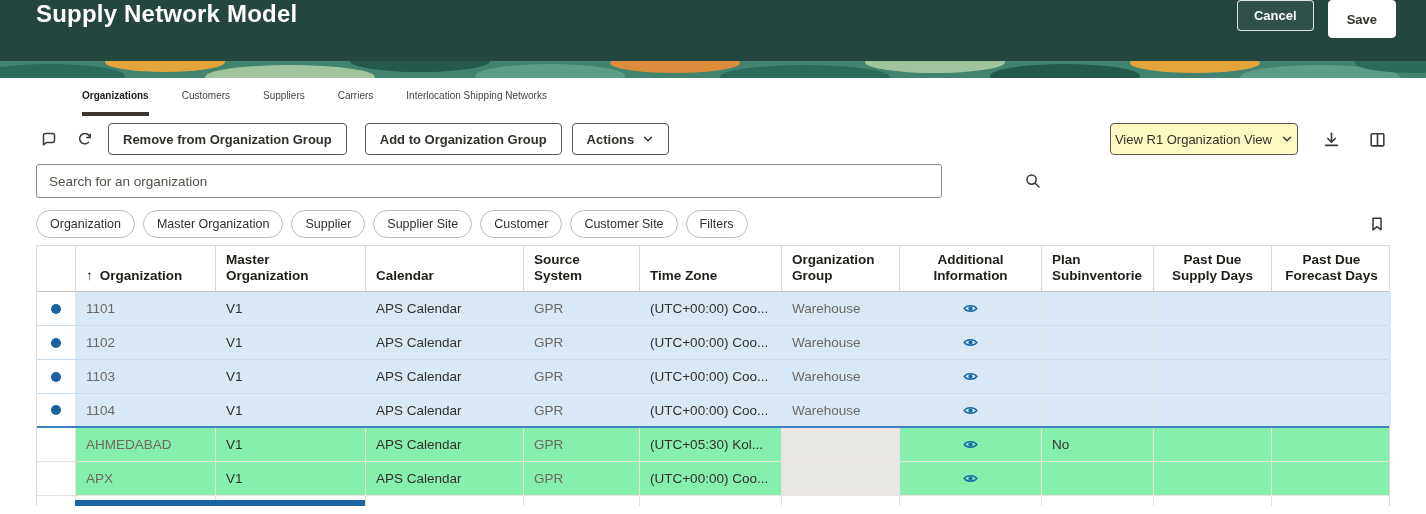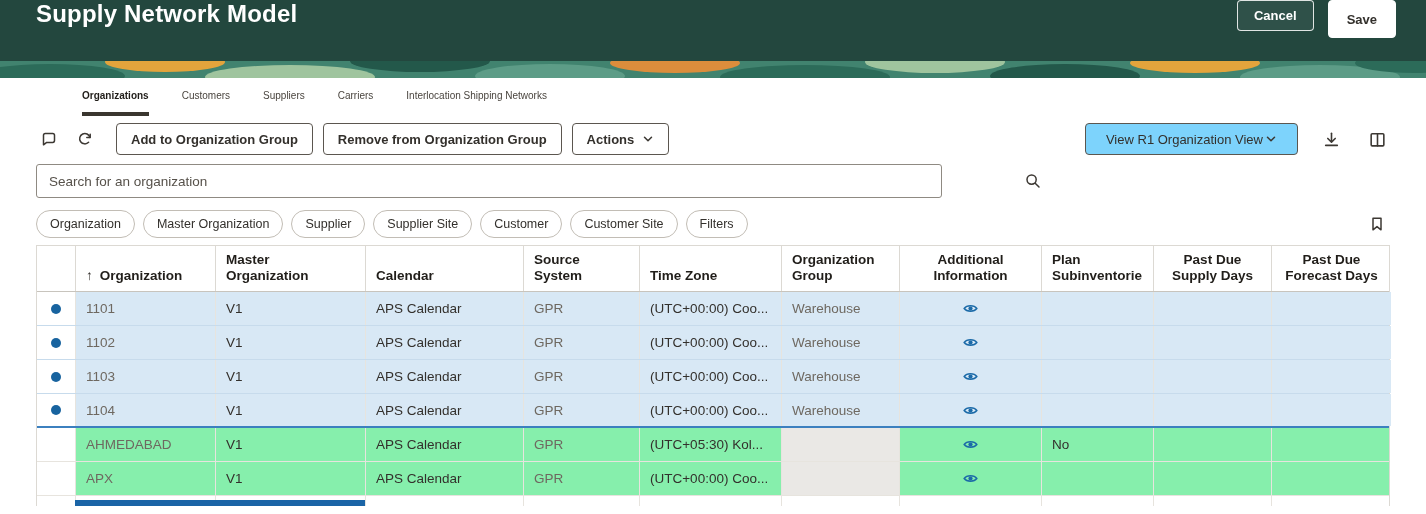--- a/index.html
+++ b/index.html
@@ -27,23 +27,23 @@
 
   
   .toolbar{display:flex;align-items:center;margin:6px 36px 0;height:34px;gap:10px}
   .icon-btn{width:26px;height:26px;display:flex;align-items:center;justify-content:center;
     background:none;border:none;cursor:pointer;padding:0}
   .btn{background:#fff;border:1px solid #5b564f;border-radius:4px;height:32px;padding:0 14px;
     font-weight:bold;font-size:13px;font-family:inherit;color:#33302c;display:flex;
     align-items:center;gap:8px;cursor:pointer;white-space:nowrap}
   .btn.first{margin-left:8px}
   .toolbar-right{margin-left:auto;display:flex;align-items:center;gap:20px}
-  .view-select{background:#7dd3fc;border:1px solid #5b564f;border-radius:4px;height:32px;
-    padding:0 20px;font-size:13px;font-family:inherit;color:#33302c;display:flex;
-    align-items:center;gap:2px;cursor:pointer;white-space:nowrap}
+  .view-select{background:#fef9c3;border:1px solid #5b564f;border-radius:4px;height:32px;
+    padding:0 4px;font-size:13px;font-family:inherit;color:#33302c;display:flex;
+    align-items:center;gap:9px;cursor:pointer;white-space:nowrap}
 
   
   .search-row{margin:8px 36px 0;position:relative;width:1016px}
   .search-input{width:906px;height:34px;border:1px solid #8f8a82;border-radius:3px;
     padding:0 40px 0 12px;font-size:13.5px;font-family:inherit;color:#33302c;background:#fff}
   .search-input::placeholder{color:#56514a;opacity:1}
   .search-icon{position:absolute;right:10px;top:8px;pointer-events:none}
 
   
   .chip-row{margin:12px 36px 0;display:flex;gap:8px;align-items:center}
@@ -137,22 +137,22 @@
     <svg class="ic" width="18" height="18" viewBox="0 0 18 18">
       <path d="M3.5 5.2 a1.8 1.8 0 0 1 1.8 -1.8 h7.4 a1.8 1.8 0 0 1 1.8 1.8 v5.4 a1.8 1.8 0 0 1 -1.8 1.8 h-6 l-3.2 2.4 z"></path>
     </svg>
   </button>
   <button class="icon-btn">
     <svg class="ic" width="18" height="18" viewBox="0 0 18 18">
       <path d="M14.2 4.2 v3.4 h-3.4"></path>
       <path d="M13.9 7.4 A5.2 5.2 0 1 0 12.6 12.3"></path>
     </svg>
   </button>
+  <button class="btn">Remove from Organization Group</button>
   <button class="btn first">Add to Organization Group</button>
-  <button class="btn">Remove from Organization Group</button>
   <button class="btn">
     <span>Actions</span>
     <svg class="ic" width="12" height="12" viewBox="0 0 12 12">
         <path d="M2.5 4.2 l3.5 3.6 3.5 -3.6"></path>
       </svg>
   </button>
   <div class="toolbar-right">
     <button class="view-select">
       <span>View R1 Organization View</span>
       <svg class="ic" width="12" height="12" viewBox="0 0 12 12">

